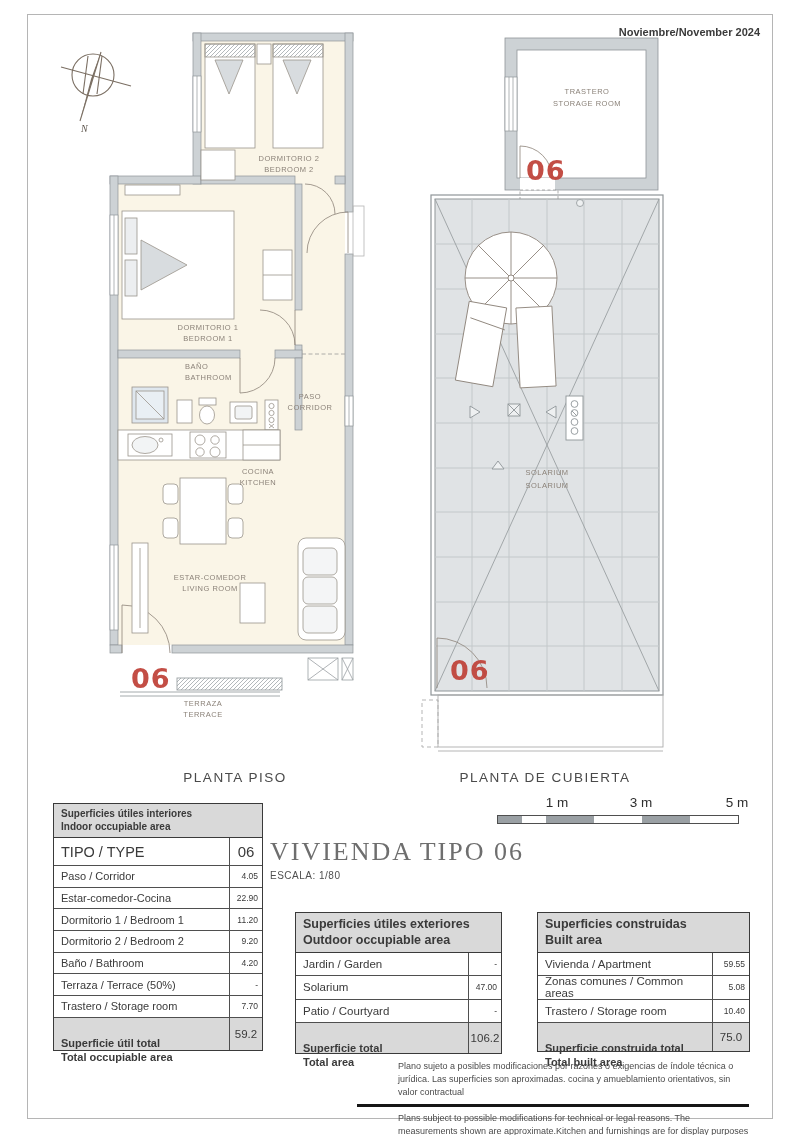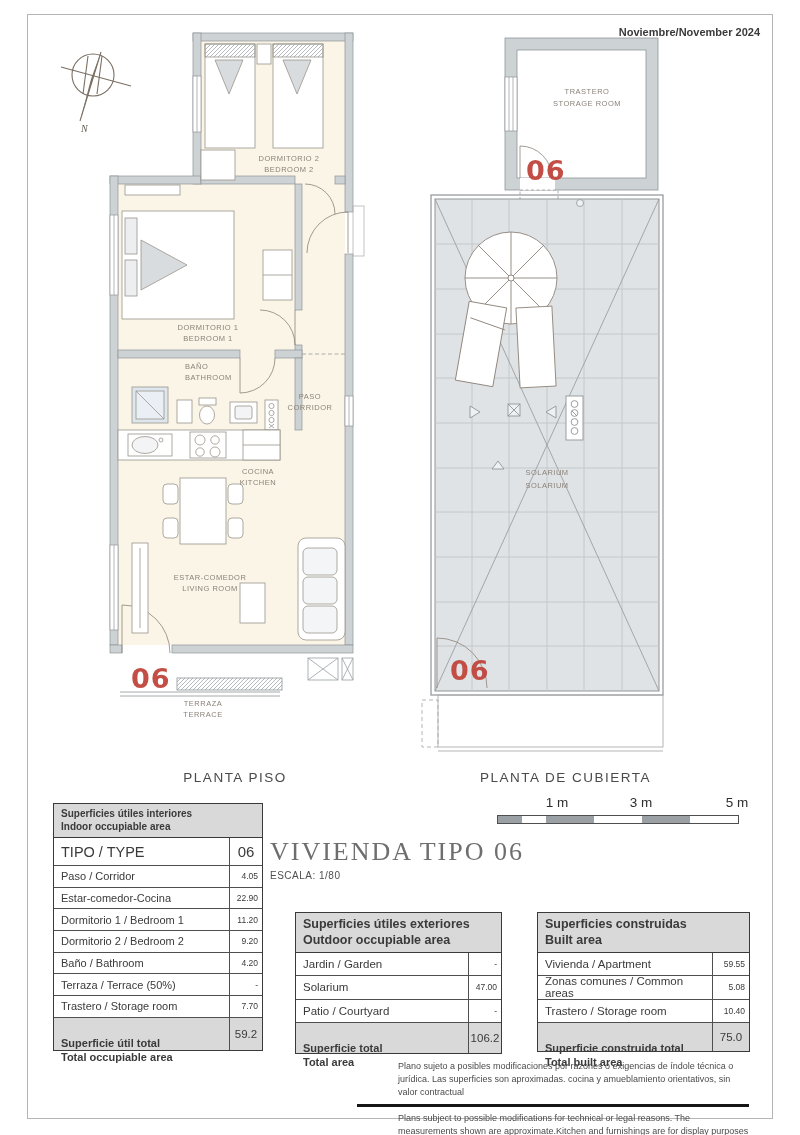--- a/index.html
+++ b/index.html
@@ -4,21 +4,21 @@
 <style>
   html,body{margin:0;padding:0;background:#ffffff;}
   #sheet{position:relative;width:800px;height:1135px;background:#fff;overflow:hidden;
          font-family:"Liberation Sans",sans-serif;color:#3a3a3a;}
   .frame{position:absolute;left:27px;top:14px;width:744px;height:1103px;border:1px solid #b5b5b5;}
   .date{position:absolute;top:26px;right:40px;font-size:11px;font-weight:bold;color:#3a3a3a;}
 
   
   .plan-caption{position:absolute;font-size:13.5px;letter-spacing:1.5px;color:#4a4a4a;text-align:center;}
   #cap-floor{left:115px;top:770px;width:240px;}
-  #cap-roof{left:411px;top:770px;width:240px;text-align:right;}
+  #cap-roof{left:425px;top:770px;width:240px;}
 
   
   .scalebar{position:absolute;left:497px;top:815px;width:240px;height:7px;border:1px solid #4f4f4f;display:flex;}
   .scalebar .seg{height:100%;}
   .sb-label{position:absolute;top:795px;font-size:13.5px;color:#2e2e2e;width:40px;text-align:center;}
 
   
   .title-block{position:absolute;left:270px;top:837px;width:320px;text-align:left;}
   .title-block h1{margin:0;font-family:"Liberation Serif",serif;font-weight:400;font-size:26px;
                   letter-spacing:2px;color:#6e6e6e;}

